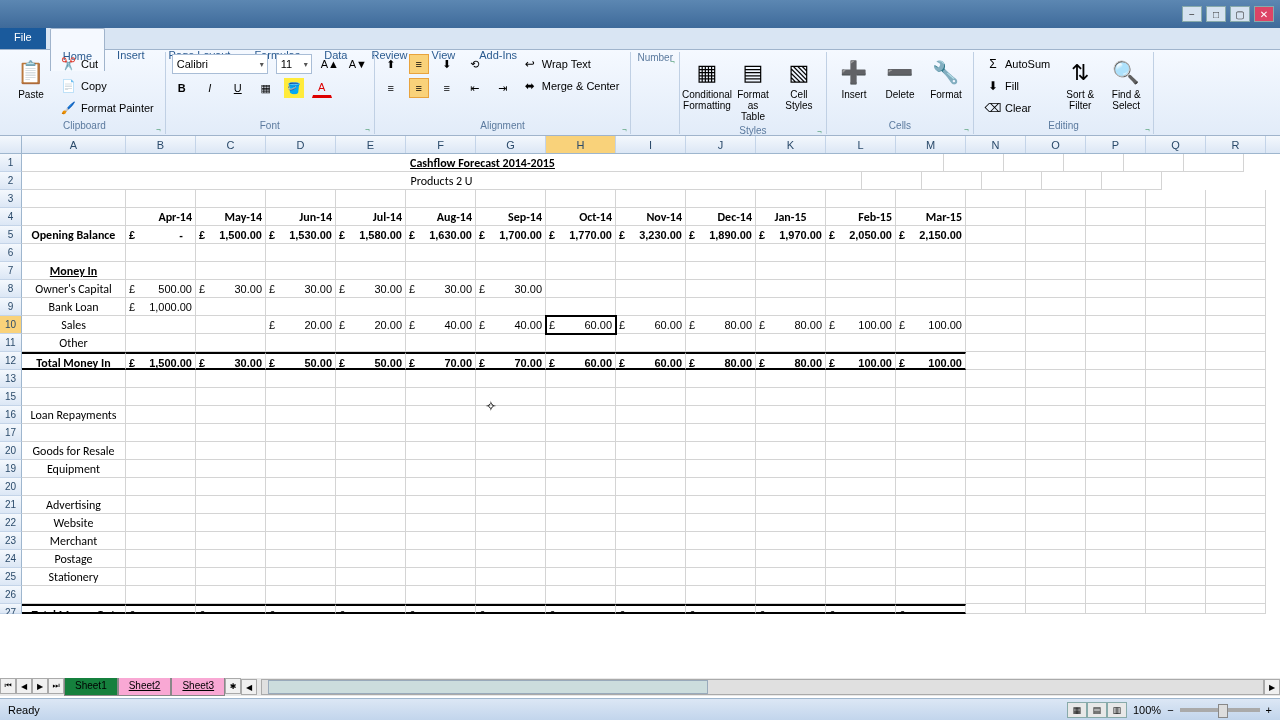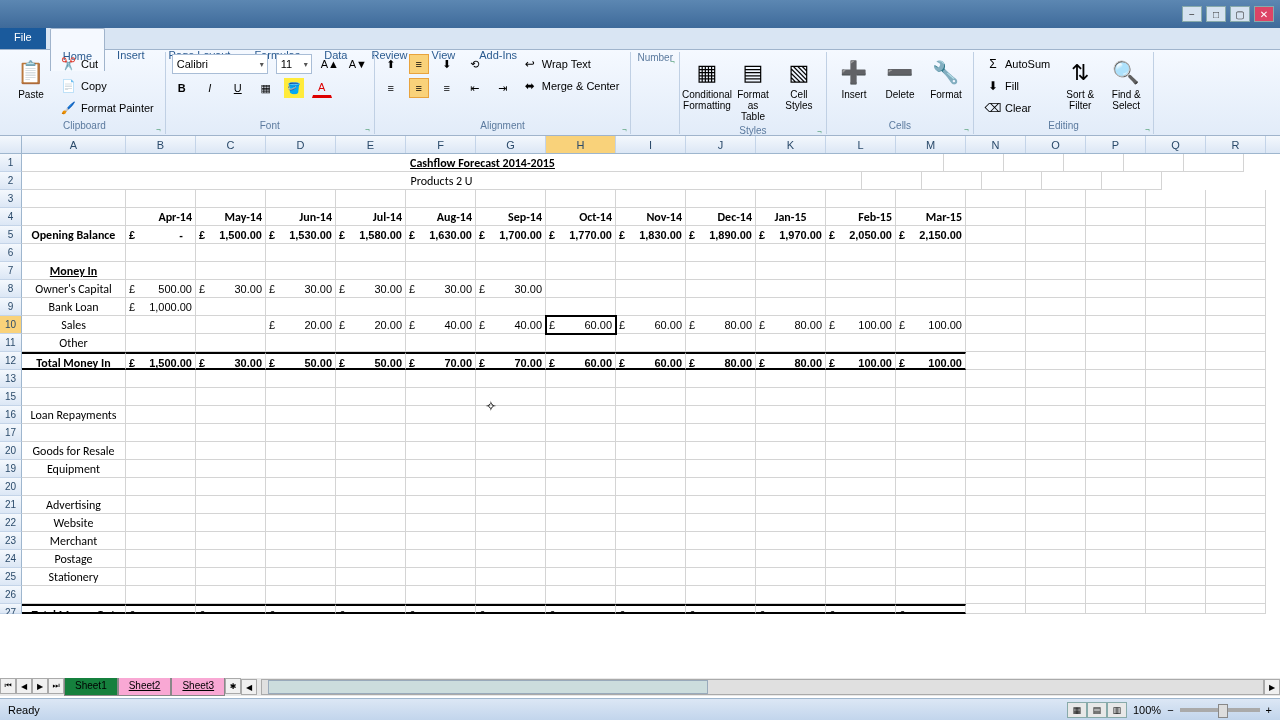--- a/index.html
+++ b/index.html
@@ -370,21 +370,21 @@
         <div style="font-weight:bold" class="cell cG ">
           <span class="cur">£</span>
           <span class="val">1,700.00</span>
         </div>
         <div style="font-weight:bold" class="cell cH ">
           <span class="cur">£</span>
           <span class="val">1,770.00</span>
         </div>
         <div style="font-weight:bold" class="cell cI ">
           <span class="cur">£</span>
-          <span class="val">1,830.00</span>
+          <span class="val">3,230.00</span>
         </div>
         <div style="font-weight:bold" class="cell cJ ">
           <span class="cur">£</span>
           <span class="val">1,890.00</span>
         </div>
         <div style="font-weight:bold" class="cell cK ">
           <span class="cur">£</span>
           <span class="val">1,970.00</span>
         </div>
         <div style="font-weight:bold" class="cell cL ">

